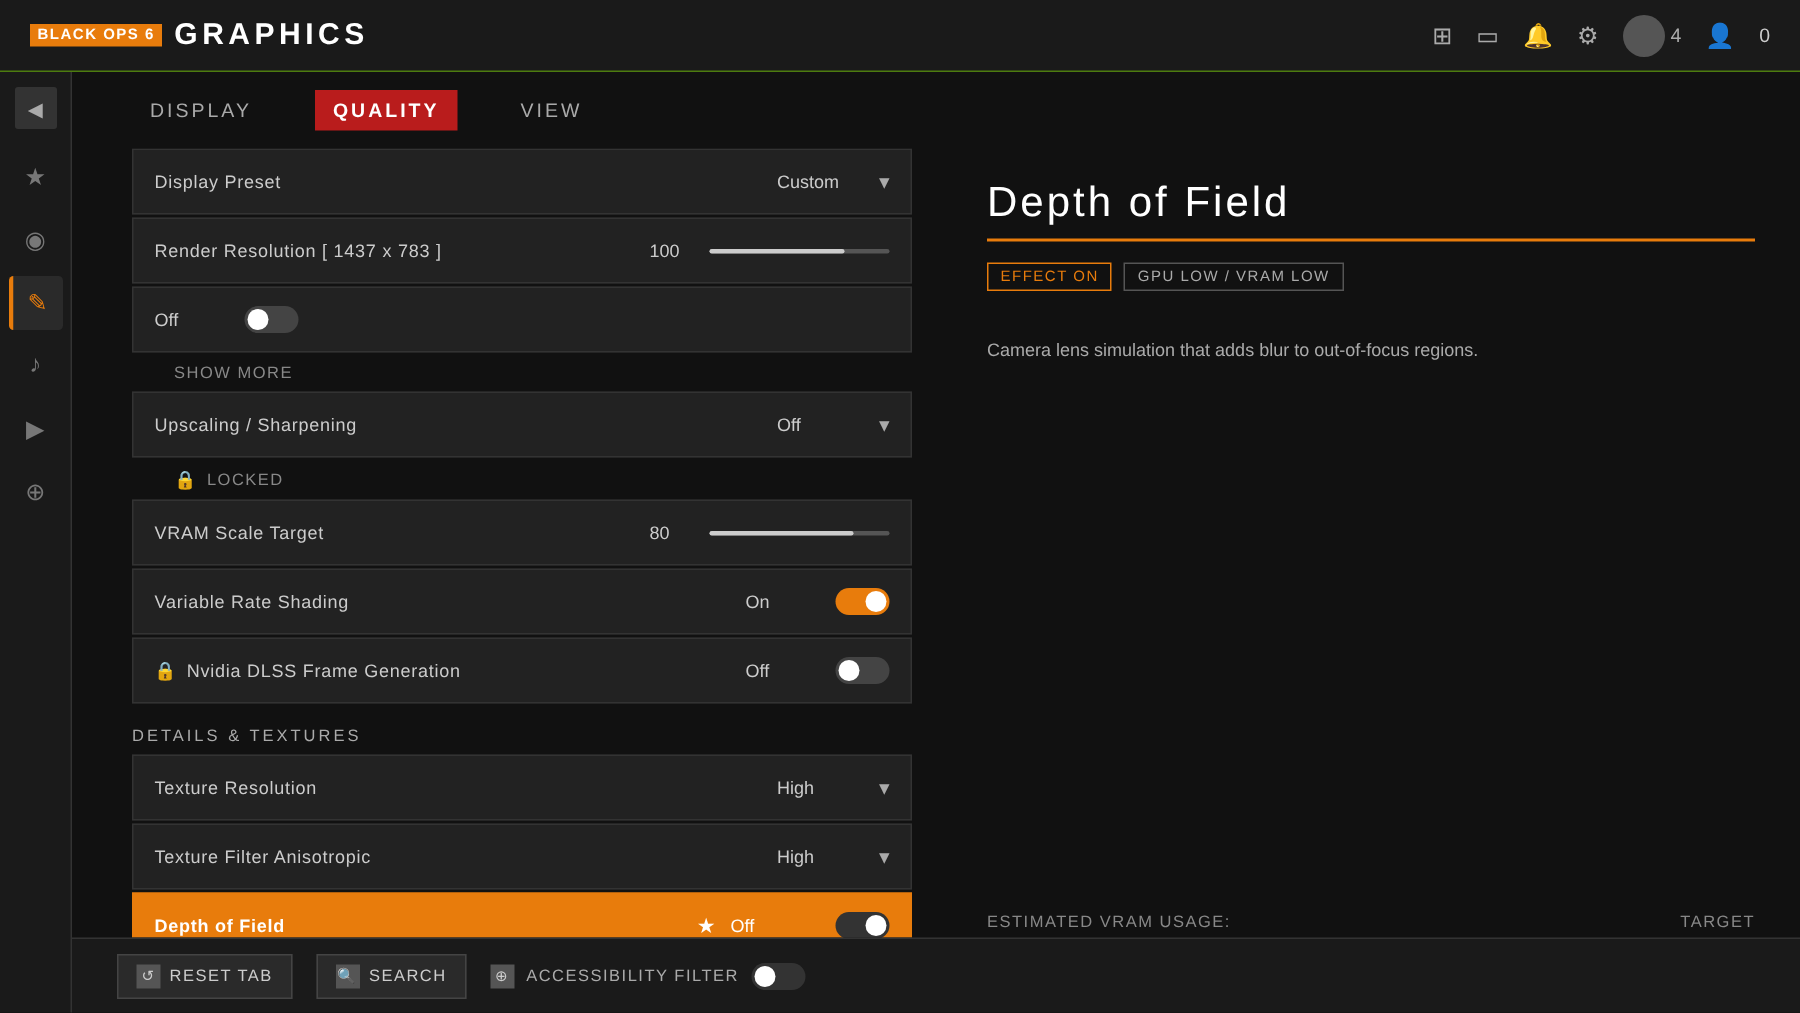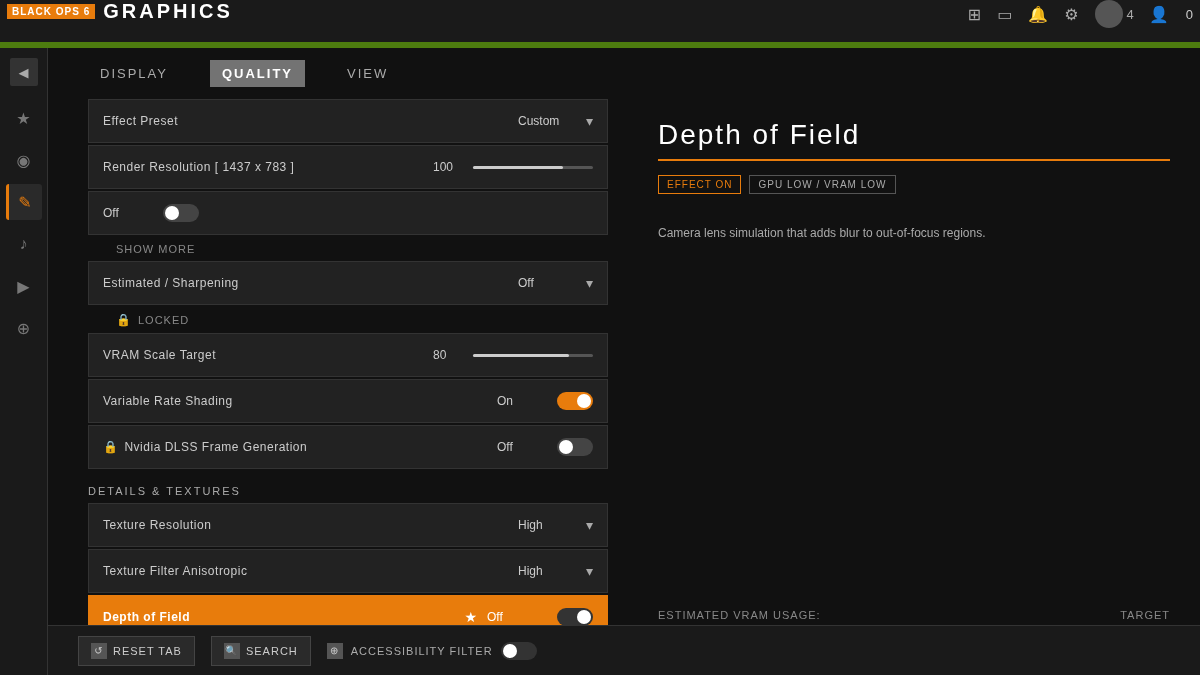--- a/index.html
+++ b/index.html
@@ -12,23 +12,23 @@
       height: 675px;
       overflow: hidden;
       position: relative;
     }
 
     
     .top-header {
       background: #1a1a1a;
       height: 48px;
       display: flex;
-      align-items: flex-start;
-      padding: 0 7px;
-      border-bottom: 6px solid #4d7c0f;
+      align-items: center;
+      padding: 0 20px;
+      border-bottom: 1px solid #4d7c0f;
       position: relative;
     }
     .logo-area {
       display: flex;
       align-items: center;
       gap: 8px;
     }
     .logo-box {
       background: #e87c0c;
       color: white;
@@ -139,21 +139,21 @@
     .tab {
       color: #aaa;
       font-size: 13px;
       letter-spacing: 2px;
       text-transform: uppercase;
       cursor: pointer;
       padding: 6px 12px;
     }
     .tab.active {
       color: white;
-      background: #737373;
+      background: #b91c1c;
       font-weight: 700;
     }
 
     
     .content-area {
       display: flex;
       flex: 1;
       overflow: hidden;
     }
 
@@ -491,21 +491,21 @@
     <div class="tab">Display</div>
     <div class="tab active">Quality</div>
     <div class="tab">View</div>
   </div>
 
   <div class="content-area">
 
     <div class="settings-panel">
 
       <div class="setting-row">
-        <div class="setting-label">Effect Preset</div>
+        <div class="setting-label">Display Preset</div>
         <div class="setting-value">Custom</div>
         <div class="dropdown-arrow">▾</div>
       </div>
 
       <div class="setting-row">
         <div class="setting-label">Render Resolution [ 1437 x 783 ]</div>
         <div class="slider-area">
           <div class="slider-val">100</div>
           <div class="slider-track">
             <div class="slider-fill" style="width:75%;"></div>
@@ -518,21 +518,21 @@
         <div class="toggle">
           <div class="toggle-knob"></div>
         </div>
       </div>
 
       <div class="sub-row">
         <span>SHOW MORE</span>
       </div>
 
       <div class="setting-row">
-        <div class="setting-label">Estimated / Sharpening</div>
+        <div class="setting-label">Upscaling / Sharpening</div>
         <div class="setting-value">Off</div>
         <div class="dropdown-arrow">▾</div>
       </div>
 
       <div class="sub-row">
         <span class="lock-icon">🔒</span>
         <span>LOCKED</span>
       </div>
 
       <div class="setting-row">

